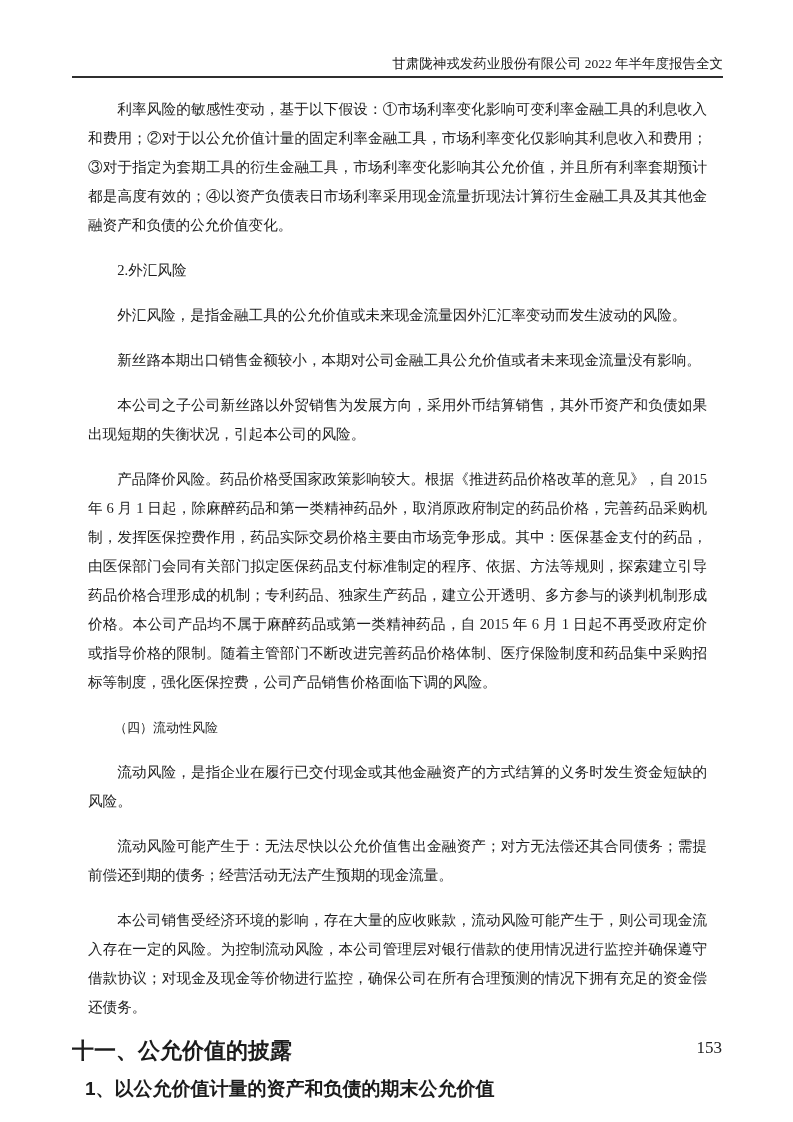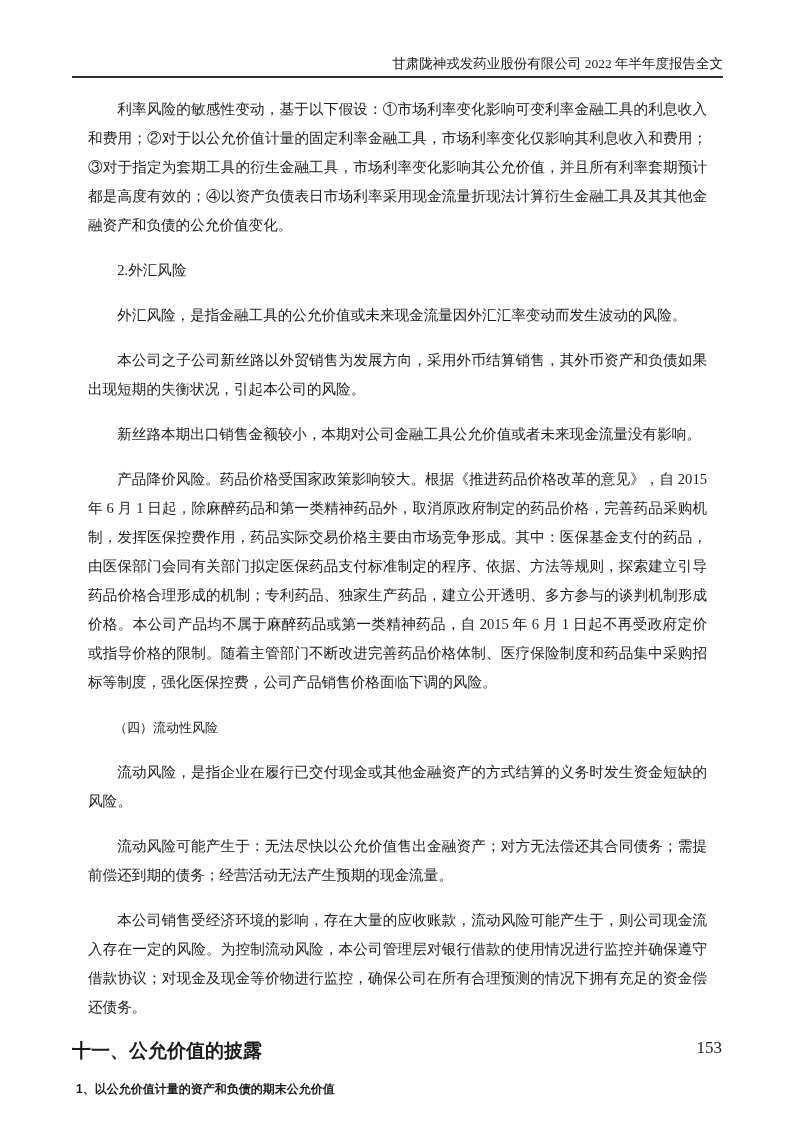--- a/index.html
+++ b/index.html
@@ -37,28 +37,28 @@
   .para.first{margin-top:17px;}
   .para-bold{
     font-family:"Liberation Sans","DejaVu Sans",sans-serif;
     font-weight:normal;
     font-size:13px;
   }
   .h1{
     margin:15px 0 0 0;
     font-family:"Liberation Sans","DejaVu Sans",sans-serif;
     font-weight:bold;
-    font-size:19px;line-height:26px;
+    font-size:22px;line-height:26px;
     text-align:left;
   }
   .h2{
-    margin:13px 0 0 4px;
+    margin:13px 0 0 13px;
     font-family:"Liberation Sans","DejaVu Sans",sans-serif;
     font-weight:bold;
-    font-size:12px;line-height:24px;
+    font-size:19px;line-height:24px;
     text-align:left;
   }
   .unit-note{
     margin-top:24px;
     font-size:13.5px;line-height:18px;
     text-align:left;
   }
   .fv-table{
     margin-top:3px;
     width:644px;
@@ -90,22 +90,22 @@
 
   <header class="page-header">
     <div>甘肃陇神戎发药业股份有限公司 2022 年半年度报告全文</div>
   </header>
   <div class="header-rule"></div>
 
   <main class="content">
     <p class="para first">利率风险的敏感性变动，基于以下假设：①市场利率变化影响可变利率金融工具的利息收入和费用；②对于以公允价值计量的固定利率金融工具，市场利率变化仅影响其利息收入和费用；③对于指定为套期工具的衍生金融工具，市场利率变化影响其公允价值，并且所有利率套期预计都是高度有效的；④以资产负债表日市场利率采用现金流量折现法计算衍生金融工具及其其他金融资产和负债的公允价值变化。</p>
     <p class="para">2.外汇风险</p>
     <p class="para">外汇风险，是指金融工具的公允价值或未来现金流量因外汇汇率变动而发生波动的风险。</p>
+    <p class="para">新丝路本期出口销售金额较小，本期对公司金融工具公允价值或者未来现金流量没有影响。</p>
     <p class="para">本公司之子公司新丝路以外贸销售为发展方向，采用外币结算销售，其外币资产和负债如果出现短期的失衡状况，引起本公司的风险。</p>
-    <p class="para">新丝路本期出口销售金额较小，本期对公司金融工具公允价值或者未来现金流量没有影响。</p>
     <p class="para">产品降价风险。药品价格受国家政策影响较大。根据《推进药品价格改革的意见》，自 2015 年 6 月 1 日起，除麻醉药品和第一类精神药品外，取消原政府制定的药品价格，完善药品采购机制，发挥医保控费作用，药品实际交易价格主要由市场竞争形成。其中：医保基金支付的药品，由医保部门会同有关部门拟定医保药品支付标准制定的程序、依据、方法等规则，探索建立引导药品价格合理形成的机制；专利药品、独家生产药品，建立公开透明、多方参与的谈判机制形成价格。本公司产品均不属于麻醉药品或第一类精神药品，自 2015 年 6 月 1 日起不再受政府定价或指导价格的限制。随着主管部门不断改进完善药品价格体制、医疗保险制度和药品集中采购招标等制度，强化医保控费，公司产品销售价格面临下调的风险。</p>
     <p class="para para-bold">（四）流动性风险</p>
     <p class="para">流动风险，是指企业在履行已交付现金或其他金融资产的方式结算的义务时发生资金短缺的风险。</p>
     <p class="para">流动风险可能产生于：无法尽快以公允价值售出金融资产；对方无法偿还其合同债务；需提前偿还到期的债务；经营活动无法产生预期的现金流量。</p>
     <p class="para">本公司销售受经济环境的影响，存在大量的应收账款，流动风险可能产生于，则公司现金流入存在一定的风险。为控制流动风险，本公司管理层对银行借款的使用情况进行监控并确保遵守借款协议；对现金及现金等价物进行监控，确保公司在所有合理预测的情况下拥有充足的资金偿还债务。</p>
 
     <h1 class="h1">十一、公允价值的披露</h1>
     <h2 class="h2">1、以公允价值计量的资产和负债的期末公允价值</h2>
     <div class="unit-note">单位：元</div>
 

